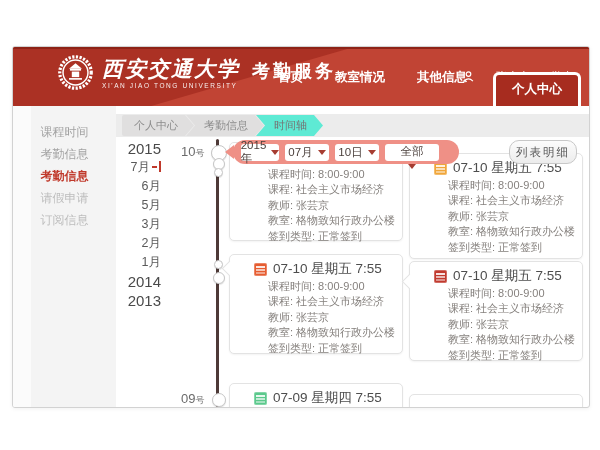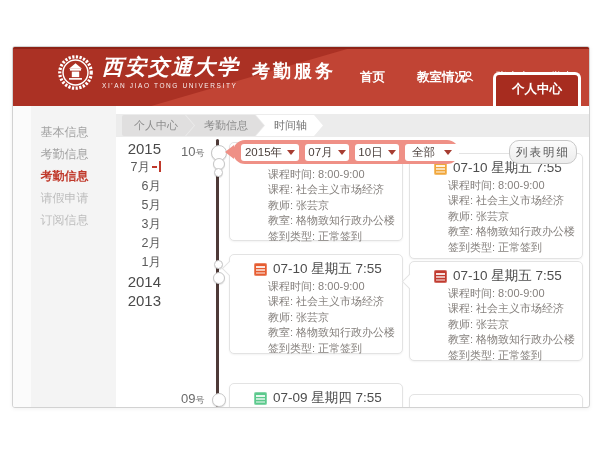--- a/index.html
+++ b/index.html
@@ -4,38 +4,38 @@
 <style>
   html,body{margin:0;padding:0;background:#fff;}
   body{width:600px;height:450px;position:relative;font-family:"Liberation Sans","DejaVu Sans",sans-serif;overflow:hidden;}
   .page{position:absolute;left:12px;top:46px;width:576px;height:360px;background:#fff;border:1px solid #d2d2d2;border-radius:3px;overflow:hidden;box-shadow:0 1px 4px rgba(0,0,0,.06);}
   
   .hdr{position:absolute;left:0;top:0;width:100%;height:59px;background:#c14434;border-top:2px solid #8e2317;box-sizing:border-box;overflow:hidden;}
   .hdr::before{content:"";position:absolute;inset:0;background:#ab3124;clip-path:polygon(0 0,58% 0,24% 100%,0 100%);}
   .logo-wrap{position:absolute;left:44px;top:5px;display:flex;align-items:center;z-index:2;}
   .logo-circle{width:37px;height:37px;flex:none;}
   .logo-text{margin-left:8px;color:#fff;}
-  .uni-cn{font-family:Liberation Mono, monospace;font-style:italic;font-weight:bold;font-size:21px;letter-spacing:2px;line-height:24px;}
+  .uni-cn{font-family:Liberation Sans, sans-serif;font-style:italic;font-weight:bold;font-size:21px;letter-spacing:2px;line-height:24px;}
   .uni-en{font-size:6.5px;letter-spacing:1.6px;color:rgba(255,255,255,.92);margin-top:1px;}
   .svc-title{margin-left:12px;color:#fff;font-size:18px;font-weight:bold;letter-spacing:3px;align-self:flex-start;margin-top:5px;}
   .user-info{position:absolute;right:16px;top:20px;display:flex;align-items:center;gap:22px;color:#fff;font-size:11px;z-index:3;cursor:pointer;justify-content:center;}
   .main-nav{position:absolute;right:8px;bottom:0;display:flex;align-items:flex-end;z-index:3;}
   .nav-item{color:#fff;font-size:12.5px;font-weight:bold;padding:0 16px 20px;cursor:pointer;}
   .nav-item.active{background:#a72c1f;border:3px solid #fff;border-bottom:none;border-radius:6px 6px 0 0;padding:6px 16px 8px;margin-left:10px;}
   
   .sidebar{position:absolute;left:0;top:59px;width:103px;bottom:0;background:linear-gradient(to right,#fbfbfb 18px,#f4f4f4 18px);}
   .side-item{font-size:12px;color:#a3a3a3;text-align:center;line-height:20px;margin:2px 0;cursor:pointer;}
   .sidebar .side-list{padding-top:14px;}
   .side-item.active{color:#c0392b;font-weight:bold;}
   .side-item.dim{color:#bdbdbd;}
   
   .crumb-bar{position:absolute;left:103px;right:0;top:67px;height:23px;background:#ececec;display:flex;align-items:center;padding-left:6px;box-sizing:border-box;}
   .crumb{height:21px;line-height:21px;font-size:11px;color:#8b8b8b;background:#e0dfdf;padding:0 16px 0 18px;margin-left:-8px;clip-path:polygon(0 0,calc(100% - 9px) 0,100% 50%,calc(100% - 9px) 100%,0 100%,9px 50%);cursor:pointer;}
   .crumb:first-child{margin-left:0;clip-path:polygon(0 0,calc(100% - 9px) 0,100% 50%,calc(100% - 9px) 100%,0 100%);padding-left:12px;border-radius:2px 0 0 2px;}
-  .crumb.current{background:#ffffff;color:#757575;}
+  .crumb.current{background:#5eead4;color:#757575;}
   
   .tl-scale{position:absolute;left:60px;top:92px;width:88px;text-align:right;}
   .tl-item{height:19px;line-height:19px;}
   .tl-item.year{font-size:15px;color:#4a4a4a;}
   .tl-item.month{font-size:12.5px;color:#5a5a5a;}
   .m-marker{display:inline-block;width:7px;height:11px;margin-left:2px;vertical-align:-1px;border-right:2px solid #c0392b;background:linear-gradient(#c0392b,#c0392b) no-repeat left center/5px 2px;}
   .day-marker{position:absolute;font-size:13px;color:#6b6b6b;}
   .day-marker small{font-size:9px;}
   #day-0{left:168px;top:97px;} #day-1{left:168px;top:344px;}
   .tl-line{position:absolute;left:203px;top:92px;bottom:0;width:3px;background:#4e3a38;border-radius:2px;}
@@ -53,21 +53,21 @@
   .card-head{display:flex;align-items:center;gap:6px;height:18px;}
   .stamp{position:relative;width:13px;height:13px;border-radius:2px;flex:none;box-shadow:inset 0 0 0 1px rgba(255,255,255,.25);}
   .stamp::after{content:"";position:absolute;left:2px;top:3px;width:9px;height:2px;background:rgba(255,255,255,.85);box-shadow:0 3px 0 rgba(255,255,255,.65),0 6px 0 rgba(255,255,255,.45);}
   .card-date{font-size:13.5px;color:#4d4d4d;white-space:nowrap;}
   .card-row{font-size:11px;color:#85807d;line-height:15px;padding-left:14px;white-space:nowrap;margin-top:0.5px;}
   
   .filter-bubble{position:absolute;left:220px;top:93px;width:226px;height:24px;background:#ef9086;border-radius:12px;display:flex;align-items:center;gap:6px;padding:0 8px;box-sizing:border-box;z-index:6;}
   .filter-bubble::before{content:"";position:absolute;left:-8px;top:5px;border:7px solid transparent;border-right:9px solid #ef9086;border-left:none;}
   .dropdown{height:17px;background:#fff;border-radius:3px;display:flex;align-items:center;justify-content:center;gap:5px;font-size:11.5px;color:#4a3f3b;cursor:pointer;flex:none;}
   .dd-caret{width:0;height:0;border-left:4px solid transparent;border-right:4px solid transparent;border-top:5px solid #a63d31;}
-  #dd-year{width:58px;} #dd-month{width:44px;} #dd-day{width:44px;} #dd-type{width:54px;justify-content:space-between;padding:0 7px;box-sizing:border-box;}
+  #dd-year{width:38px;} #dd-month{width:44px;} #dd-day{width:44px;} #dd-type{width:54px;justify-content:space-between;padding:0 7px;box-sizing:border-box;flex-direction:column;}
   .list-btn{position:absolute;left:496px;top:93px;width:66px;height:22px;background:linear-gradient(#fcfcfc,#ececec);border:1px solid #c8c8c8;border-radius:10px;font-size:11.5px;letter-spacing:2px;color:#555;display:flex;align-items:center;justify-content:center;cursor:pointer;z-index:6;}
 </style>
 </head>
 <body>
 
 <div class="page">
 
   <div class="hdr">
     <div class="logo-wrap">
       <svg class="logo-circle" viewBox="0 0 40 40">
@@ -88,27 +88,28 @@
       <svg width="11" height="11" viewBox="0 0 12 12">
         <circle cx="6" cy="3.4" r="2.5" fill="none" stroke="#fff" stroke-width="1.3"></circle>
         <path d="M1.2 11 Q6 6.2 10.8 11" fill="none" stroke="#fff" stroke-width="1.3"></path>
       </svg>
       <span>张小小</span>
       <span>学生</span>
     </div>
     <div class="main-nav">
         <div class="nav-item">首页</div>
         <div class="nav-item">教室情况</div>
+        <div class="nav-item">其他信息</div>
         <div class="nav-item active">个人中心</div>
       </div>
   </div>
 
   <div class="sidebar">
     <div class="side-list">
-        <div class="side-item">基本信息</div>
+        <div class="side-item">课程时间</div>
         <div class="side-item">考勤信息</div>
         <div class="side-item active">考勤信息</div>
         <div class="side-item dim">请假申请</div>
         <div class="side-item dim">订阅信息</div>
       </div>
   </div>
 
   <div class="crumb-bar">
       <div class="crumb">个人中心</div>
       <div class="crumb">考勤信息</div>

